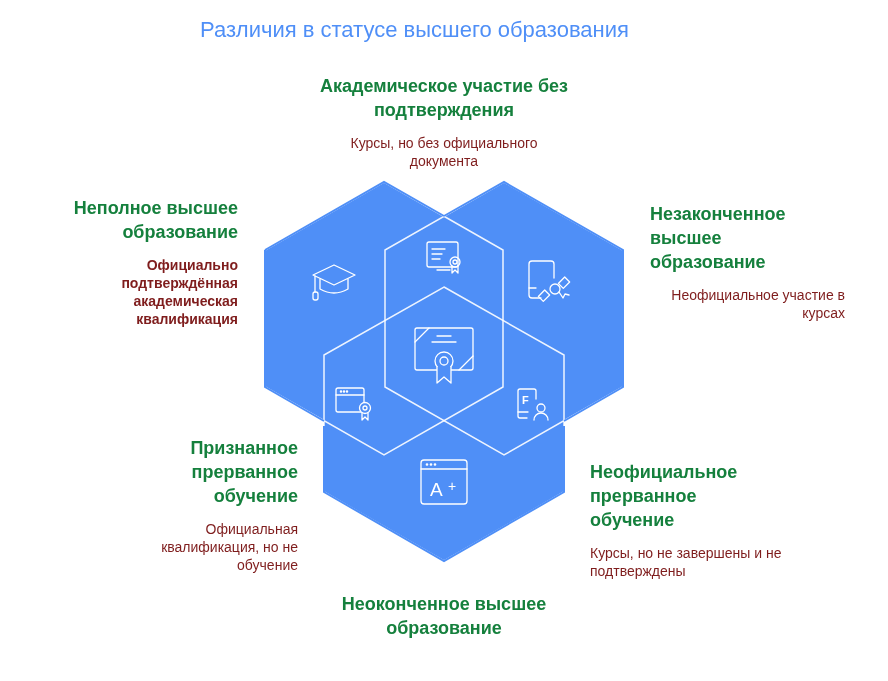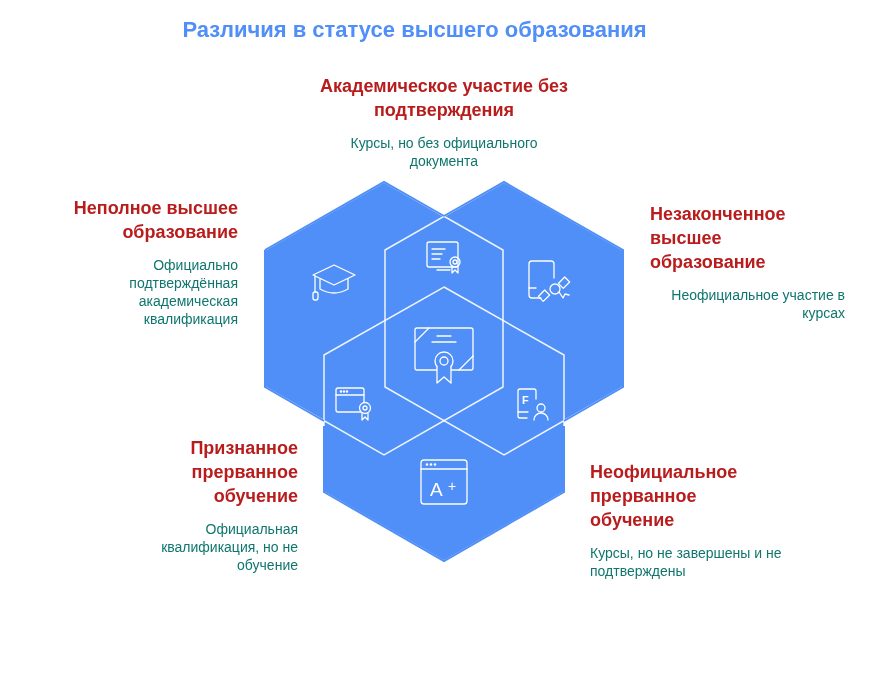--- a/index.html
+++ b/index.html
@@ -1,22 +1,22 @@
 <!DOCTYPE html>
 <html><head>
 <meta charset="utf-8">
 <style>
   html, body { margin: 0; padding: 0; background: #ffffff; }
   body { width: 888px; height: 681px; position: relative; overflow: hidden;
          font-family: "Liberation Sans", "DejaVu Sans", sans-serif; }
   .title { position: absolute; left: 0; top: 17px; width: 829px; text-align: center;
-           font-size: 22px; font-weight: bold; color: #4f8ff7; }
+           font-size: 22px; font-weight: normal; color: #4f8ff7; }
   .block { position: absolute; }
-  .block .h { font-size: 18px; font-weight: bold; color: #b91c1c; line-height: 24px; }
-  .block .d { font-size: 14px; color: #0f766e; line-height: 18px; margin-top: 12px; }
+  .block .h { font-size: 18px; font-weight: bold; color: #15803d; line-height: 24px; }
+  .block .d { font-size: 14px; color: #7f1d1d; line-height: 18px; margin-top: 12px; }
   .center { text-align: center; }
   .right { text-align: right; }
   .left { text-align: left; }
   svg.diagram { position: absolute; left: 0; top: 0; }
 </style>
 </head>
 <body>
 
 <div class="title">Различия в статусе высшего образования</div>
 
@@ -114,32 +114,33 @@
   </g>
 </svg>
 
 <div class="block center" style="left:312px; top:74px; width:264px;">
   <div class="h">Академическое участие без подтверждения</div>
   <div class="d" style="padding:0 30px;">Курсы, но без официального документа</div>
 </div>
 
 <div class="block right" style="left:40px; top:196px; width:198px;">
   <div class="h">Неполное высшее образование</div>
-  <div class="d" style="padding-left:80px;">Официально подтверждённая академическая квалификация</div>
+  <div class="d" style="padding-left:80px;font-weight:bold;">Официально подтверждённая академическая квалификация</div>
 </div>
 
 <div class="block left" style="left:650px; top:202px; width:150px;">
   <div class="h">Незаконченное высшее образование</div>
   <div class="d" style="width:195px;text-align:right;">Неофициальное участие в курсах</div>
 </div>
 
 <div class="block right" style="left:150px; top:436px; width:148px;">
   <div class="h" style="padding-left:30px;">Признанное прерванное обучение</div>
   <div class="d">Официальная квалификация, но не обучение</div>
 </div>
 
 <div class="block left" style="left:590px; top:460px; width:200px;">
   <div class="h" style="width:155px;">Неофициальное прерванное обучение</div>
   <div class="d">Курсы, но не завершены и не подтверждены</div>
 </div>
 
 <div class="block center" style="left:314px; top:592px; width:260px;">
+  <div class="h" style="padding:0 12px;">Неоконченное высшее образование</div>
 </div>
 
 </body></html>

